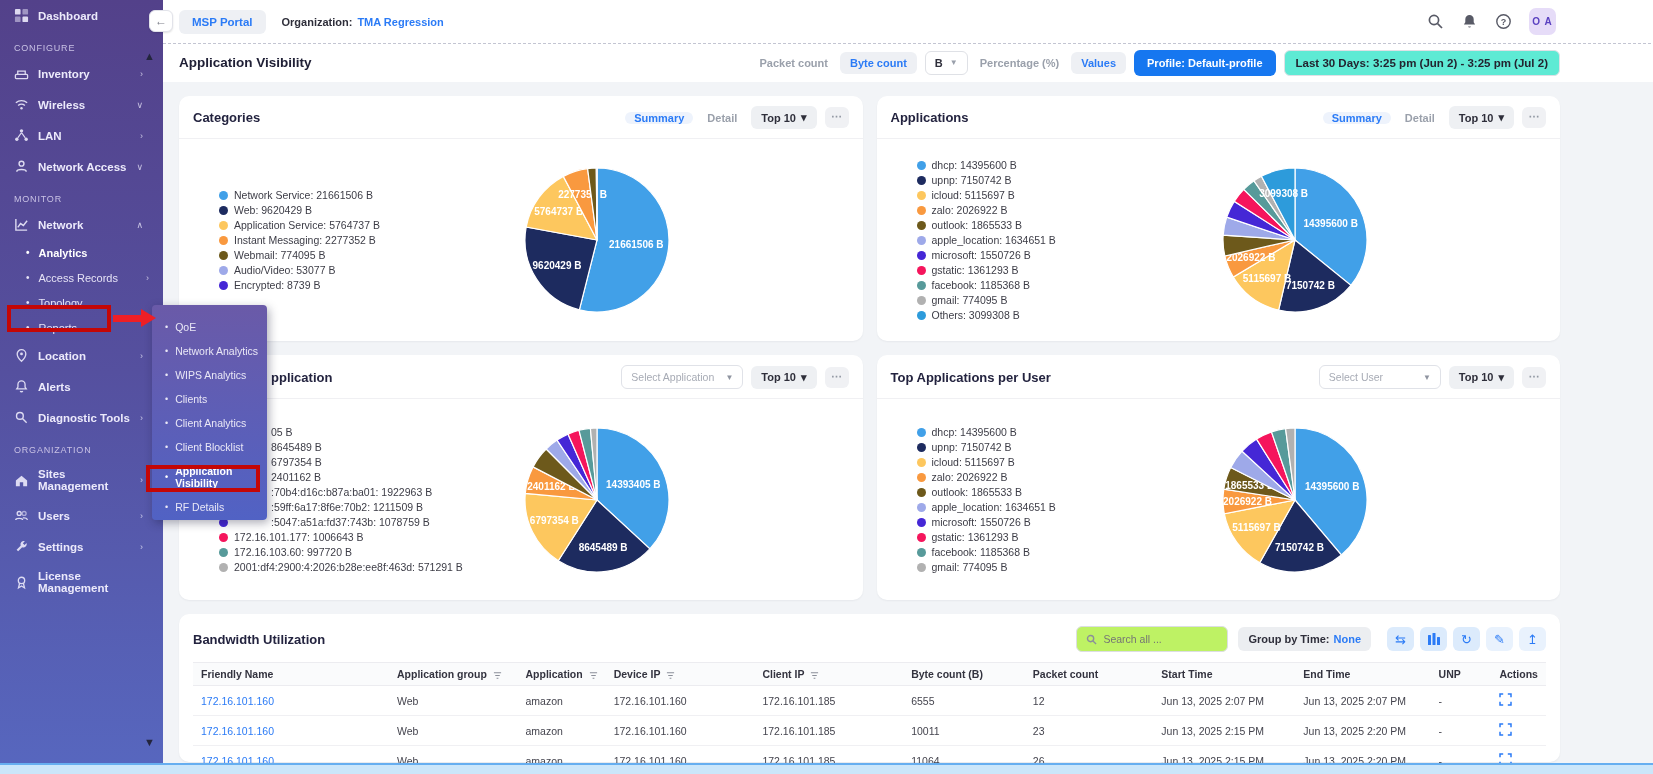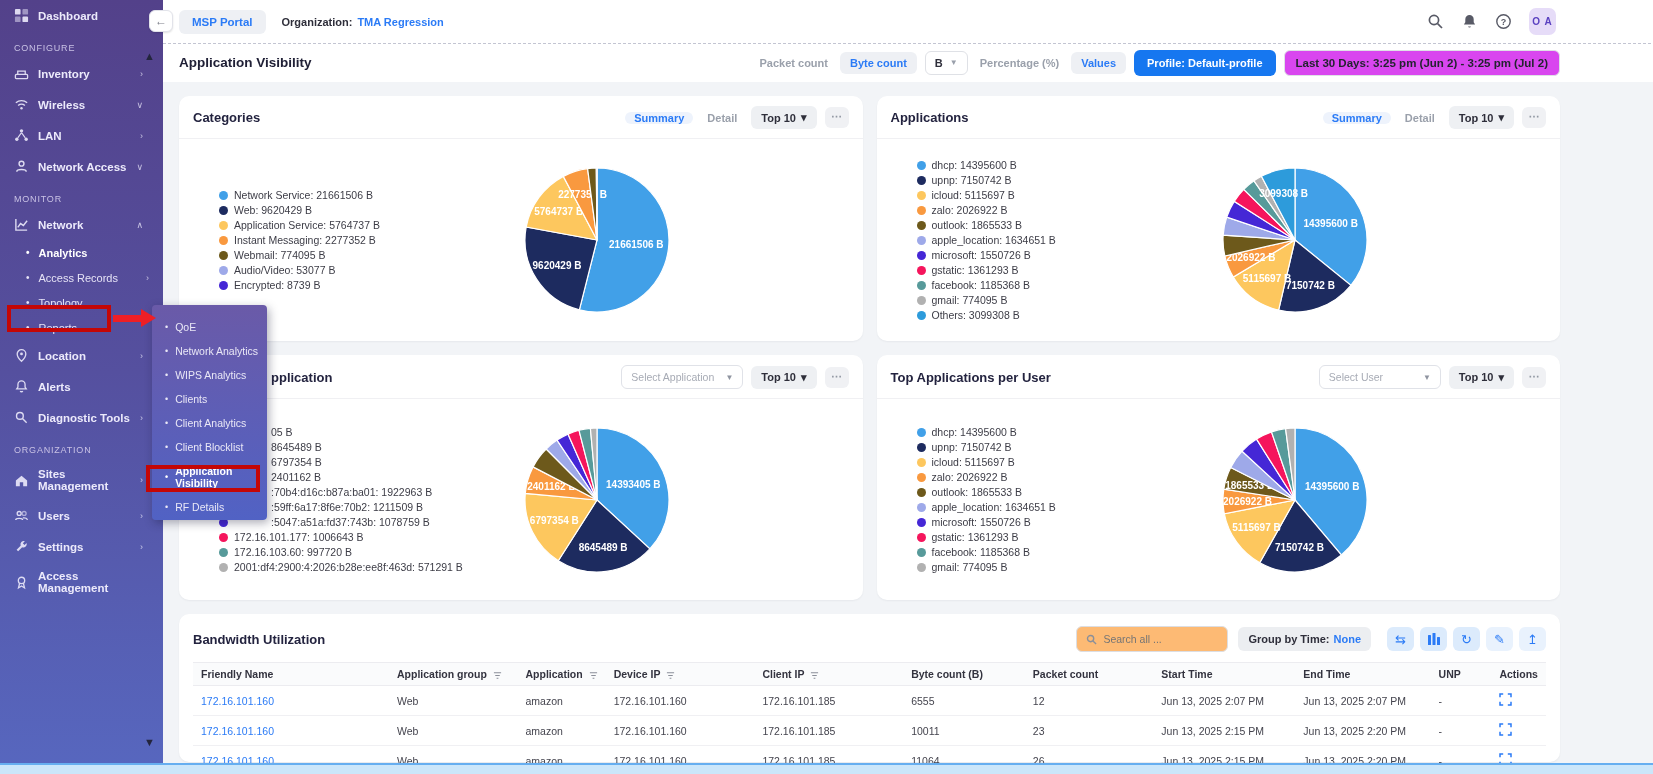--- a/index.html
+++ b/index.html
@@ -58,21 +58,21 @@
   
   .page-head { height:39px; background:#fff; display:flex; align-items:center; padding:0 93px 0 16px; }
   .page-title { font-size:13.5px; font-weight:bold; color:#202036; }
   .ph-controls { margin-left:auto; display:flex; align-items:center; gap:8px; }
   .tgl { font-size:11px; font-weight:bold; color:#9aa0ab; padding:5px 4px; cursor:pointer; }
   .tgl.sel { color:#2b7bf6; background:#eef0f4; border-radius:6px; padding:5px 10px; }
   .unit-dd { display:flex; align-items:center; gap:7px; border:1px solid #dfe1e6; border-radius:6px;
     padding:5px 9px; font-size:11px; font-weight:bold; color:#2e2e3a; background:#fff; }
   .unit-dd .chev { color:#9aa0ab; font-size:8px; }
   .profile-btn { background:#1677f0; color:#fff; font-size:11px; font-weight:bold; padding:7px 13px; border-radius:6px; border:none; cursor:pointer; }
-  .date-box { border:1px solid #dfe1e6; border-radius:6px; background:#d946ef; padding:6px 11px; font-size:11.5px; font-weight:bold; color:#23232f; }
+  .date-box { border:1px solid #dfe1e6; border-radius:6px; background:#5eead4; padding:6px 11px; font-size:11.5px; font-weight:bold; color:#23232f; }
 
   
   .content { position:absolute; top:82px; left:0; right:0; bottom:0; background:#f2f4f7; padding:14px 93px 0 16px; overflow:hidden; }
   .grid { display:grid; grid-template-columns:1fr 1fr; gap:14px; }
   .panel { background:#fff; border-radius:10px; box-shadow:0 1px 2px rgba(16,24,40,.05); }
   .chart-panel { height:245px; display:flex; flex-direction:column; position:relative; }
   .p-head { display:flex; align-items:center; gap:8px; padding:10px 14px 9px; border-bottom:1px solid #f0f0f3; }
   .p-title { font-size:13px; font-weight:bold; color:#23233f; margin-right:auto; }
   .p-title.frag { margin-left:78px; }
   .seg { font-size:11px; font-weight:bold; color:#9aa0ab; padding:4px 6px; cursor:pointer; }
@@ -90,21 +90,21 @@
   .l-item .dot { width:9px; height:9px; border-radius:50%; flex:none; }
   .l-item .lbl.off { margin-left:37px; }
   .pie-wrap { flex:1; display:flex; justify-content:flex-start; padding-left:40px; }
   .pie-wrap svg text { font-family:"Liberation Sans",sans-serif; font-weight:bold; }
 
   
   .bandwidth { margin-top:14px; padding:12px 14px 0; height:148px; }
   .bw-head { display:flex; align-items:center; }
   .bw-title { font-size:13px; font-weight:bold; color:#23233f; margin-right:auto; }
   .search-box { display:flex; align-items:center; gap:6px; border:1px solid #dcdee3; border-radius:6px;
-    background:#fdba74; padding:0 9px; height:26px; width:152px; margin-right:10px; }
+    background:#bef264; padding:0 9px; height:26px; width:152px; margin-right:10px; }
   .search-box svg { width:11px; height:11px; flex:none; }
   .search-box input { border:none; outline:none; font-size:10.5px; width:100%; color:#444; background:transparent; font-family:"Liberation Sans",sans-serif; }
   .groupby-btn { background:#eceef1; border-radius:6px; font-size:11px; font-weight:bold; color:#2e2e3a;
     padding:6px 10px; display:flex; gap:4px; margin-right:10px; cursor:pointer; }
   .groupby-btn .gb-val { color:#2b7bf6; }
   .icon-btn { width:27px; height:24px; border-radius:6px; background:#dcebfc; color:#2b7bf6; font-size:13px;
     display:inline-flex; align-items:center; justify-content:center; margin-left:6px; cursor:pointer; }
   .icon-btn.lite { background:#e9f2fd; }
   table.bw { width:100%; border-collapse:collapse; margin-top:10px; }
   table.bw th { background:#fafbfc; font-size:10.5px; font-weight:bold; color:#33333f; text-align:left;
@@ -263,21 +263,21 @@
         <span>Settings</span>
         <span class="chev">›</span>
       </div>
       <div class="s-item">
         <span class="s-icon">
           <svg viewBox="0 0 16 16" fill="none" stroke="currentColor" stroke-width="1.4">
             <circle cx="8" cy="5.8" r="3.4"></circle>
             <path d="M6 8.8l-1.2 5 3.2-2 3.2 2-1.2-5"></path>
           </svg>
         </span>
-        <span>Access Management</span>
+        <span>License Management</span>
       </div>
     </nav>
   <div class="scroll-down">▼</div>
 </aside>
 <div class="collapse-btn">←</div>
 
 <div class="submenu" id="submenu">
     <div class="sm-item">
       <span class="bullet">•</span>
       <span>QoE</span>

